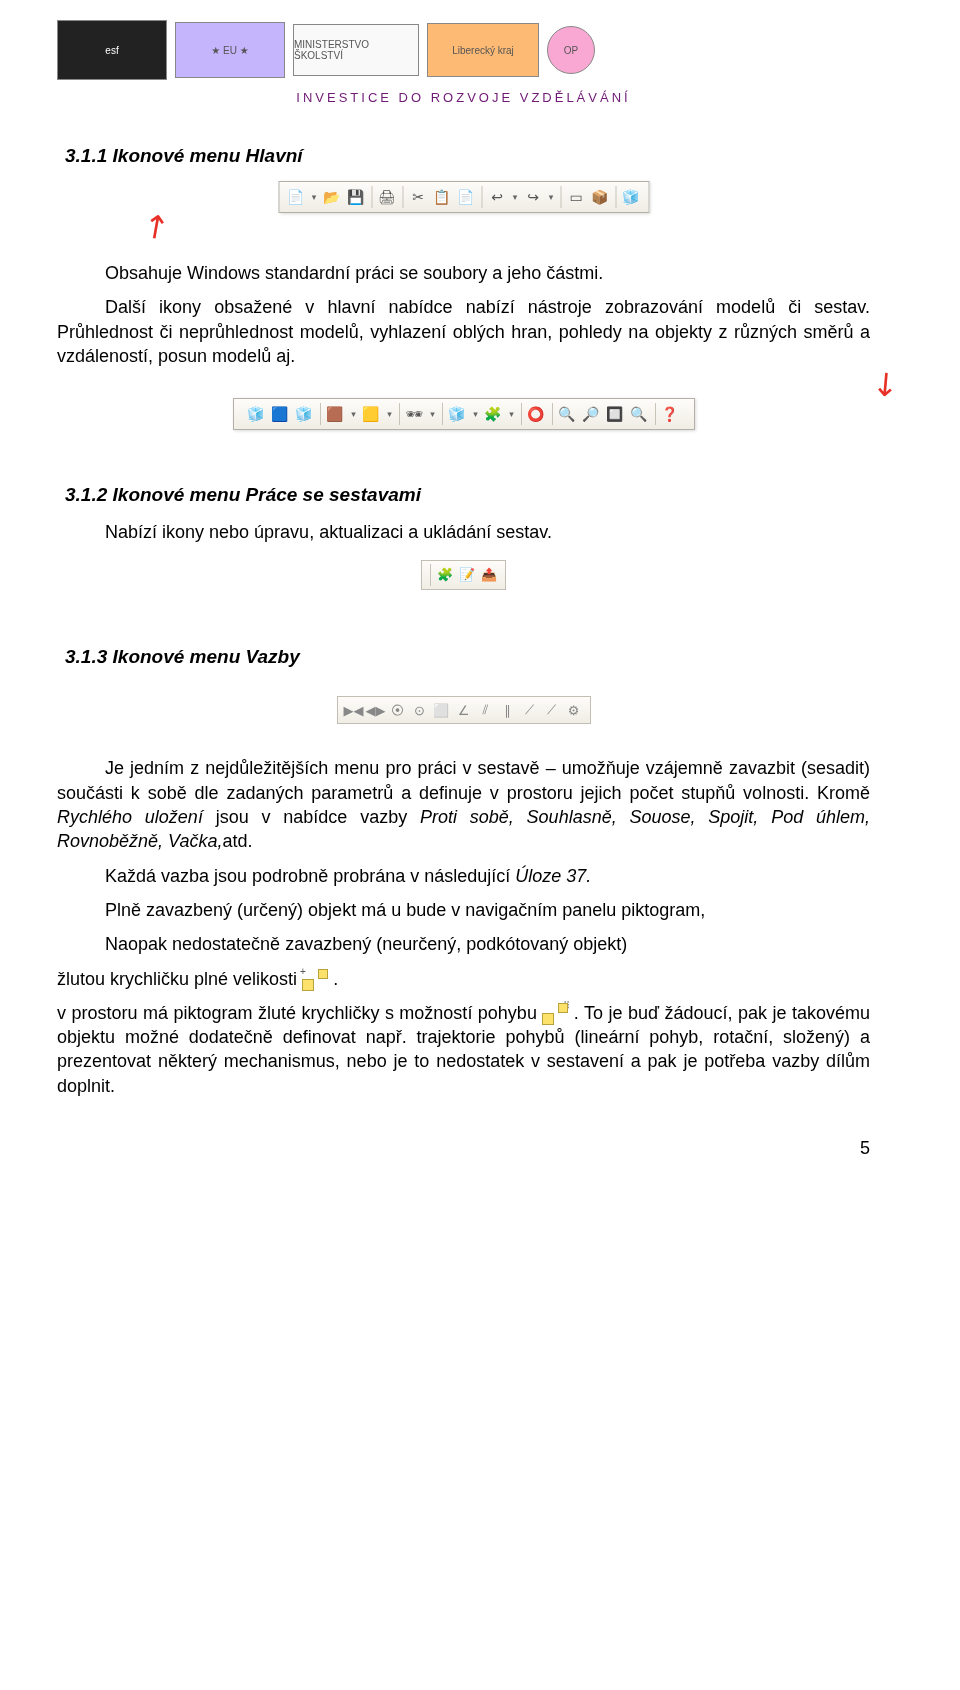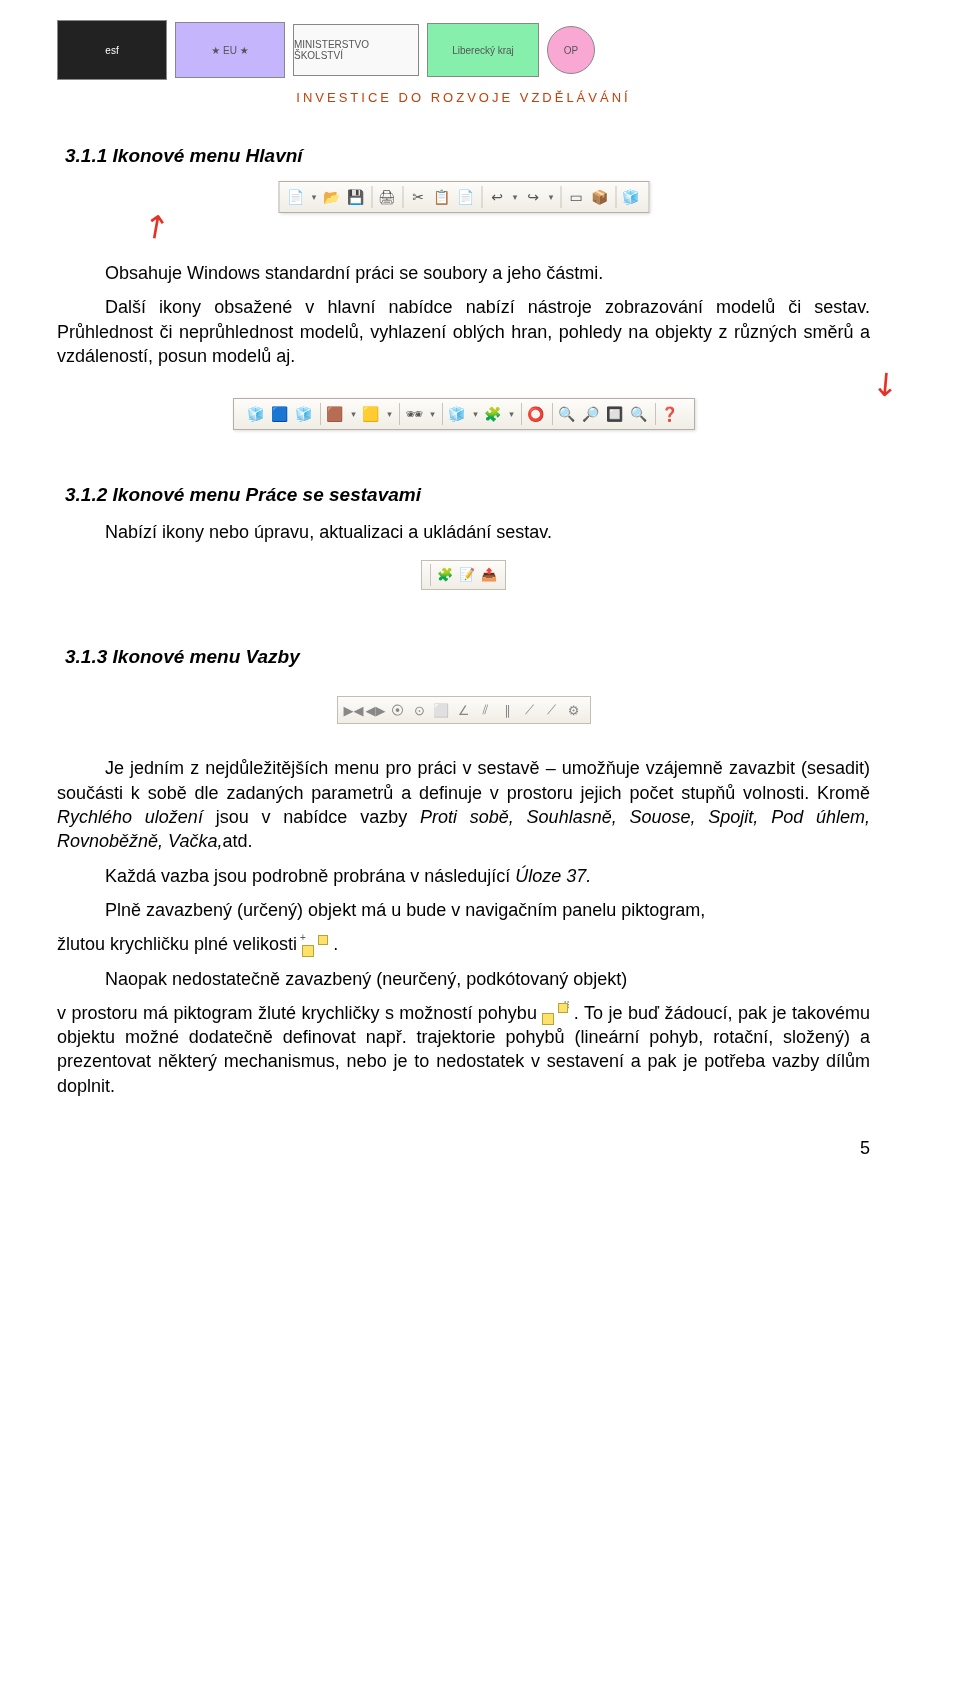--- a/index.html
+++ b/index.html
@@ -31,27 +31,27 @@
     border: 1px solid #888;
     background: #f5f5f5;
     color: #555;
     font-size: 10px;
     overflow: hidden;
     flex-shrink: 0;
   }
   .logo-esf { width: 108px; height: 58px; background:#222; color:#fff;}
   .logo-eu  { width: 108px; height: 54px; background:#c4b5fd; }
   .logo-min { width: 124px; height: 50px; background:#f9f9f9;}
-  .logo-kraj{ width: 110px; height: 52px; background:#86efac; }
+  .logo-kraj{ width: 110px; height: 52px; background:#fdba74; }
   .logo-op  { width: 46px; height: 46px; border-radius:50%; background:#f9a8d4;}
   .subtitle-line {
     font-size: 13px;
     letter-spacing: 3px;
     text-align: center;
-    color: #c2410c;
+    color: #701a75;
     margin-bottom: 40px;
     margin-top: 4px;
   }
   .section-title {
     font-weight: bold;
     font-style: italic;
     font-size: 19px;
     margin: 30px 0 14px 8px;
   }
   .section-sub {
@@ -283,32 +283,32 @@
   <p class="body indent">
     <span>Je jedním z nejdůležitějších menu pro práci v sestavě – umožňuje vzájemně zavazbit (sesadit) součásti k sobě dle zadaných parametrů a definuje v prostoru jejich počet stupňů volnosti. Kromě </span><span class="italic">Rychlého uložení</span><span> jsou v nabídce vazby </span><span class="italic">Proti sobě, Souhlasně, Souose, Spojit, Pod úhlem, Rovnoběžně, Vačka,</span><span>atd.</span>
   </p>
 
   <p class="body indent">
     <span>Každá vazba jsou podrobně probrána v následující </span><span class="italic">Úloze 37.</span>
   </p>
 
   <p class="body indent">Plně zavazbený (určený) objekt má u bude v navigačním panelu piktogram,</p>
 
+  <p class="body indent" style="text-align:justify;">Naopak  nedostatečně  zavazbený  (neurčený,  podkótovaný  objekt)</p>
+
   <p class="body">
     <span>žlutou krychličku plné velikosti </span>
     <span class="inline-icon">
       <span class="plus">+</span>
       <span class="cube small"></span>
       <span class="cube big"></span>
     </span>
     <span>.</span>
   </p>
 
-  <p class="body indent" style="text-align:justify;">Naopak  nedostatečně  zavazbený  (neurčený,  podkótovaný  objekt)</p>
-
   <p class="body">
     <span>v prostoru má piktogram žluté krychličky s možností pohybu </span>
     <span class="inline-icon move">
       <span class="lines">⠿</span>
       <span class="cube small"></span>
       <span class="cube big"></span>
     </span>
     <span>. To je buď žádoucí, pak je takovému objektu možné dodatečně definovat např. trajektorie pohybů (lineární pohyb, rotační, složený) a  prezentovat některý mechanismus, nebo je to nedostatek v sestavení a pak je potřeba vazby dílům doplnit.</span>
   </p>
 

